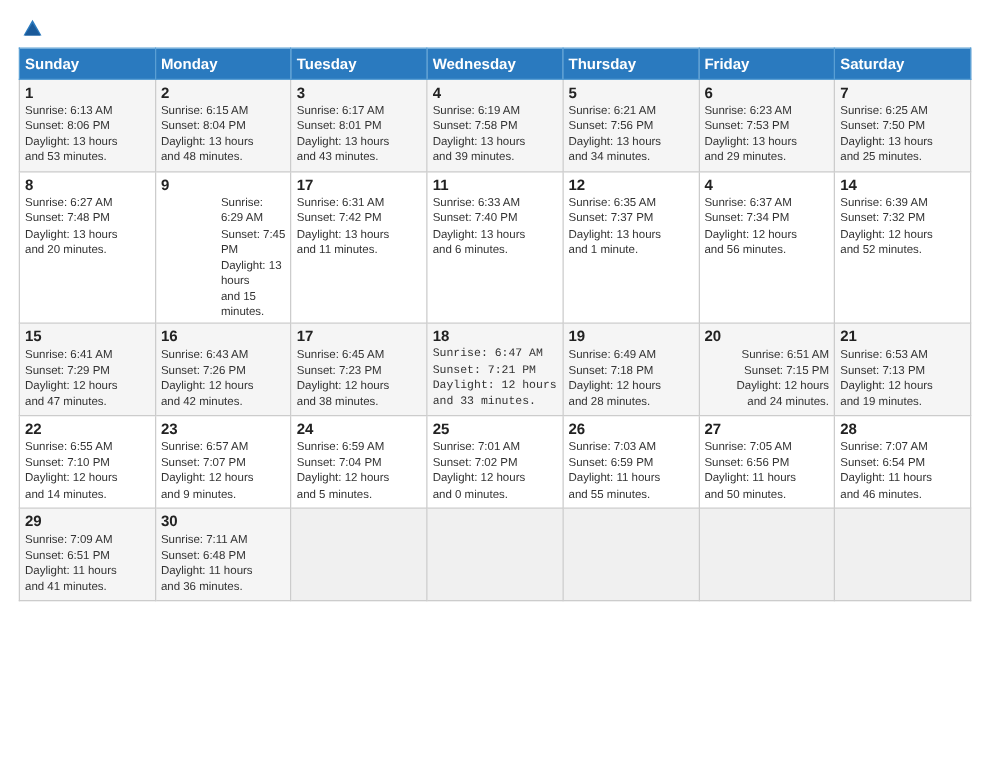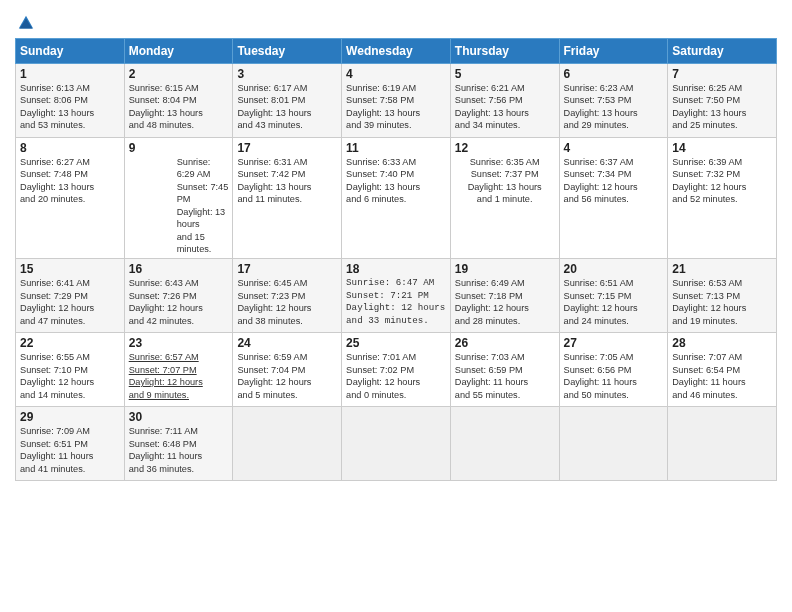--- a/index.html
+++ b/index.html
@@ -215,21 +215,21 @@
           </td>
           <td>
             <span class="day-number">11</span>
             <div class="cell-text" style="white-space: pre-line;">Sunrise: 6:33 AM
 Sunset: 7:40 PM
 Daylight: 13 hours
 and 6 minutes.</div>
           </td>
           <td>
             <span class="day-number">12</span>
-            <div class="cell-text" style="white-space: pre-line; text-align: center;">Sunrise: 6:35 AM
+            <div class="cell-text" style="white-space: pre-line;">Sunrise: 6:35 AM
 Sunset: 7:37 PM
 Daylight: 13 hours
 and 1 minute.</div>
           </td>
           <td>
             <span class="day-number">4</span>
             <div class="cell-text" style="white-space: pre-line;">Sunrise: 6:37 AM
 Sunset: 7:34 PM
 Daylight: 12 hours
 and 56 minutes.</div>
@@ -273,21 +273,21 @@
           </td>
           <td>
             <span class="day-number">19</span>
             <div class="cell-text" style="white-space: pre-line;">Sunrise: 6:49 AM
 Sunset: 7:18 PM
 Daylight: 12 hours
 and 28 minutes.</div>
           </td>
           <td>
             <span class="day-number">20</span>
-            <div class="cell-text" style="white-space: pre-line;">Sunrise: 6:51 AM
+            <div class="cell-text" style="white-space: pre-line; text-align: right;">Sunrise: 6:51 AM
 Sunset: 7:15 PM
 Daylight: 12 hours
 and 24 minutes.</div>
           </td>
           <td>
             <span class="day-number">21</span>
             <div class="cell-text" style="white-space: pre-line;">Sunrise: 6:53 AM
 Sunset: 7:13 PM
 Daylight: 12 hours
 and 19 minutes.</div>
@@ -296,21 +296,21 @@
         <tr>
           <td>
             <span class="day-number">22</span>
             <div class="cell-text" style="white-space: pre-line;">Sunrise: 6:55 AM
 Sunset: 7:10 PM
 Daylight: 12 hours
 and 14 minutes.</div>
           </td>
           <td>
             <span class="day-number">23</span>
-            <div class="cell-text" style="white-space: pre-line; text-decoration: underline;">Sunrise: 6:57 AM
+            <div class="cell-text" style="white-space: pre-line;">Sunrise: 6:57 AM
 Sunset: 7:07 PM
 Daylight: 12 hours
 and 9 minutes.</div>
           </td>
           <td>
             <span class="day-number">24</span>
             <div class="cell-text" style="white-space: pre-line;">Sunrise: 6:59 AM
 Sunset: 7:04 PM
 Daylight: 12 hours
 and 5 minutes.</div>

